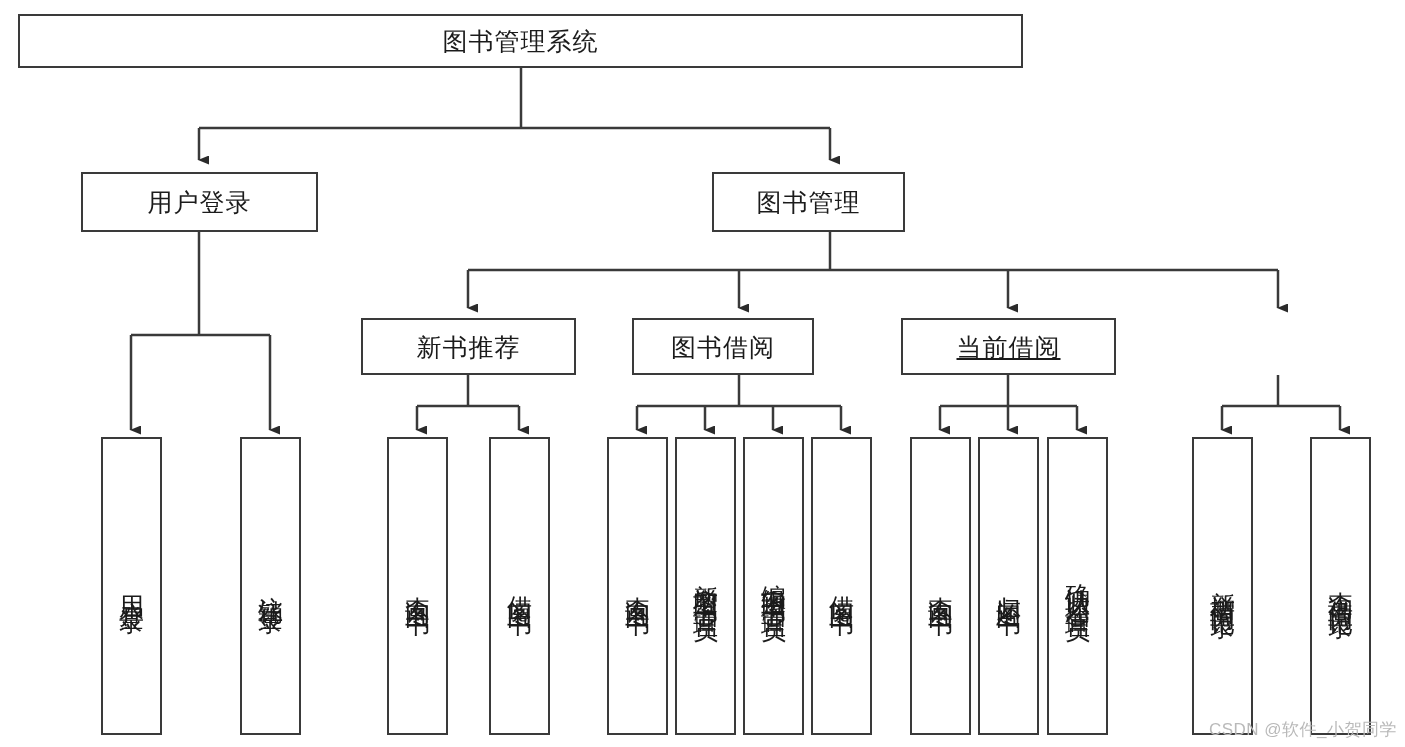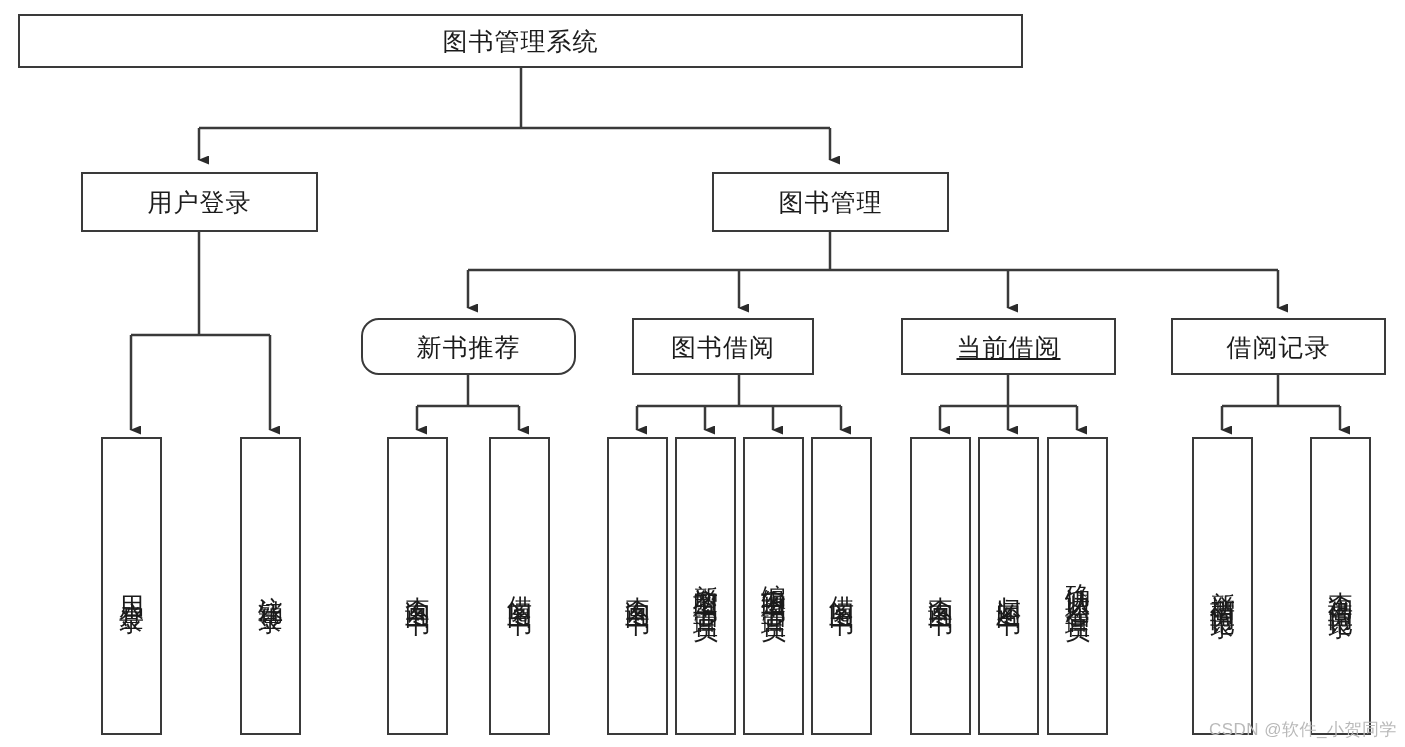--- a/index.html
+++ b/index.html
@@ -113,35 +113,32 @@
     </g>
   </svg>
 
   <div class="node h-node root" style="left:18px;top:14px;width:1005px;height:54px;">
     <span class="lbl">图书管理系统</span>
   </div>
 
   <div class="node h-node" style="left:81px;top:172px;width:237px;height:60px;">
     <span class="lbl">用户登录</span>
   </div>
-  <div class="node h-node" style="left:712px;top:172px;width:237px;height:60px;">
+  <div class="node h-node" style="left:712px;top:172px;width:193px;height:60px;">
     <span class="lbl">图书管理</span>
   </div>
 
-  <div class="node h-node" style="left:361px;top:318px;width:215px;height:57px;border-radius:18px;">
+  <div class="node h-node" style="left:361px;top:318px;width:215px;height:57px;">
     <span class="lbl">新书推荐</span>
   </div>
   <div class="node h-node" style="left:632px;top:318px;width:182px;height:57px;">
     <span class="lbl">图书借阅</span>
   </div>
   <div class="node h-node" style="left:901px;top:318px;width:215px;height:57px;text-decoration:underline;">
     <span class="lbl">当前借阅</span>
-  </div>
-  <div class="node h-node" style="left:1171px;top:318px;width:215px;height:57px;">
-    <span class="lbl">借阅记录</span>
   </div>
 
   <div class="node v-node" style="left:101px;top:437px;width:61px;height:298px;">
     <span class="lbl">用户登录</span>
   </div>
   <div class="node v-node" style="left:240px;top:437px;width:61px;height:298px;">
     <span class="lbl">注销登录</span>
   </div>
 
   <div class="node v-node" style="left:387px;top:437px;width:61px;height:298px;">

